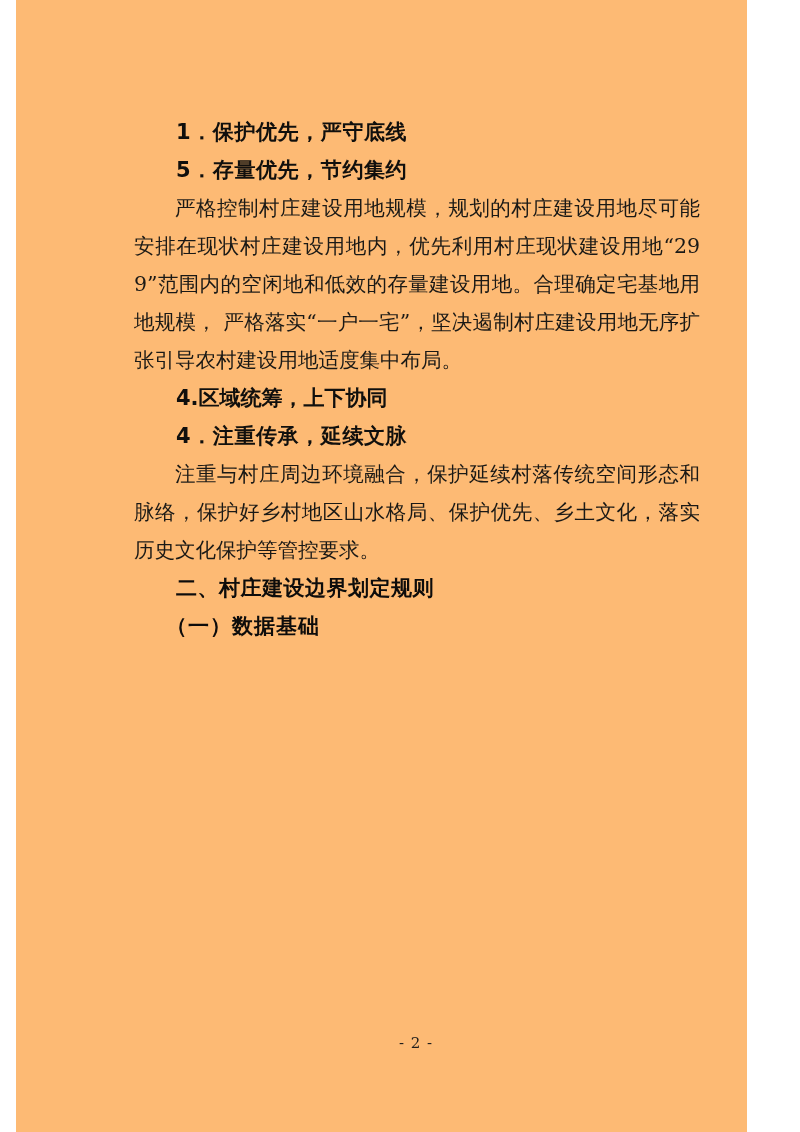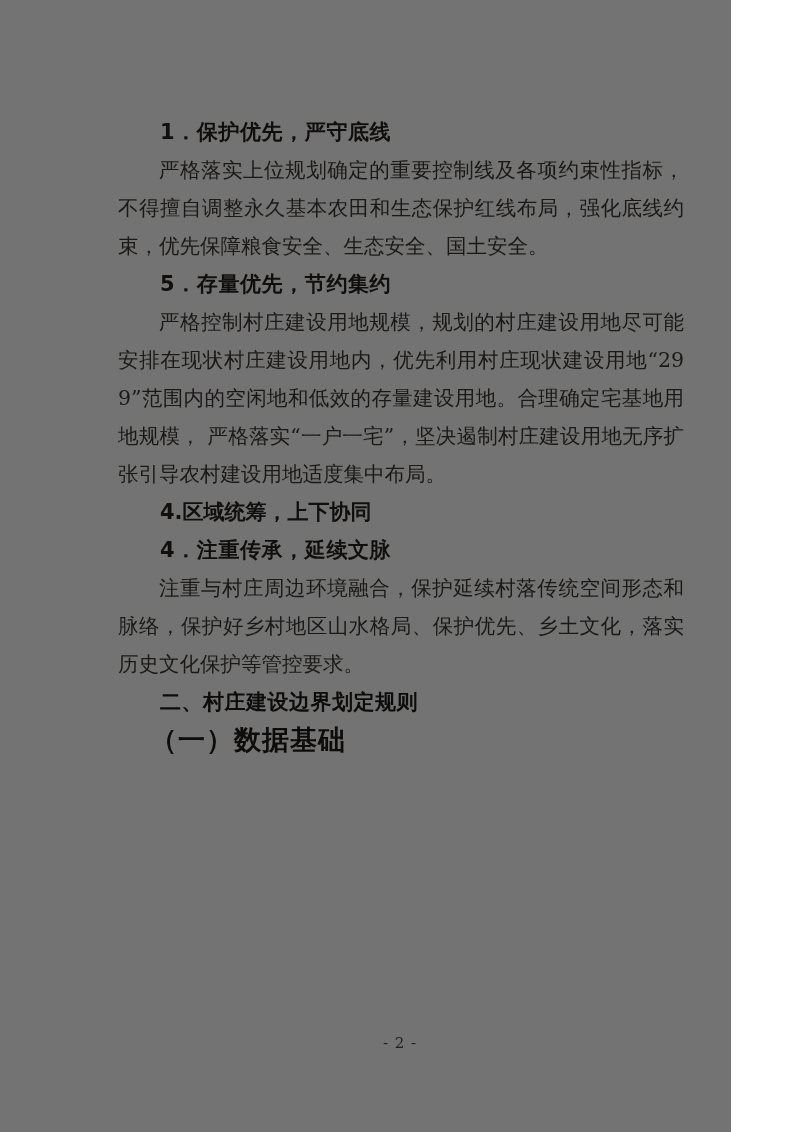--- a/index.html
+++ b/index.html
@@ -8,23 +8,24 @@
     padding: 0;
     background: #ffffff;
   }
   body {
     font-family: "DejaVu Serif", serif;
   }
   .page {
     position: relative;
     width: 731px;
     height: 1132px;
-    background: #737373;
+    background: #fdba74;
     overflow: hidden;
     box-sizing: border-box;
+    margin-left: 16px;
   }
   .content {
     position: absolute;
     left: 118px;
     top: 113px;
     width: 566px;
   }
 
   
   .h-sub {
@@ -53,21 +54,21 @@
     letter-spacing: 0.5px;
     text-indent: 42px;
     margin: 0;
     white-space: nowrap;
   }
 
   
   .h-item {
     font-family: "DejaVu Serif", serif;
     font-weight: 700;
-    font-size: 27px;
+    font-size: 21px;
     line-height: 38px;
     color: #0d0c0b;
     letter-spacing: 1px;
     text-indent: 32px;
     margin: 0;
     white-space: nowrap;
   }
 
   
   .body-p {
@@ -100,21 +101,20 @@
 </style>
 </head>
 <body>
 
 <div class="page">
 
   <div class="content">
 
     <h3 class="h-sub">1．保护优先，严守底线</h3>
 
-    <p class="body-p">严格落实上位规划确定的重要控制线及各项约束性指标，不得擅自调整永久基本农田和生态保护红线布局，强化底线约束，优先保障粮食安全、生态安全、国土安全。</p>
 
     <h3 class="h-sub">5．存量优先，节约集约</h3>
 
     <p class="body-p">严格控制村庄建设用地规模，规划的村庄建设用地尽可能安排在现状村庄建设用地内，优先利用村庄现状建设用地“299”范围内的空闲地和低效的存量建设用地。合理确定宅基地用地规模， 严格落实“一户一宅”，坚决遏制村庄建设用地无序扩张引导农村建设用地适度集中布局。</p>
 
     <h3 class="h-sub tight">4.区域统筹，上下协同</h3>
 
 
     <h3 class="h-sub">4．注重传承，延续文脉</h3>
 

